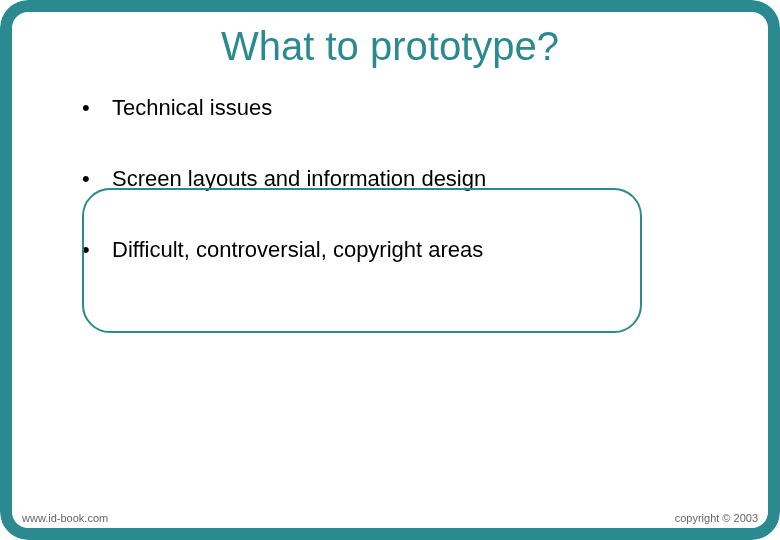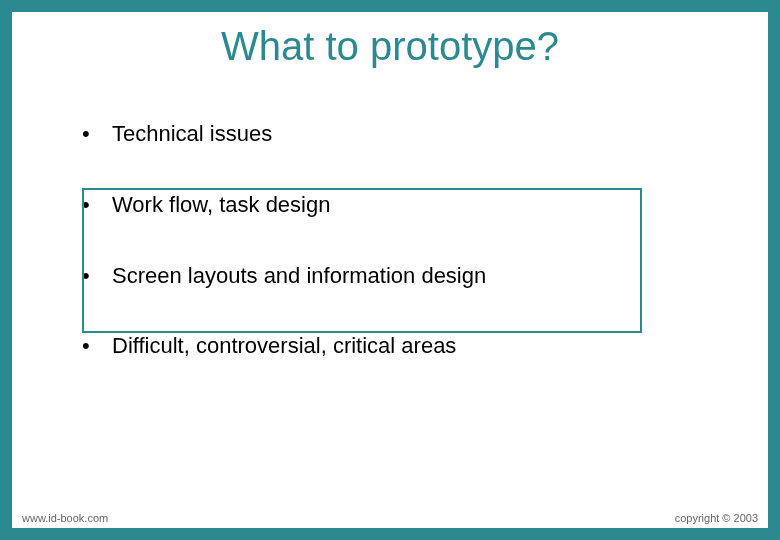--- a/index.html
+++ b/index.html
@@ -1,15 +1,15 @@
 <!DOCTYPE html>
 <html><head>
 <meta charset="utf-8">
 <style>
-  * { margin: 0; padding: 0; box-sizing: border-box; }
+  * { margin: 0; padding: 0; box-sizing: border-box; border-radius: 28px; }
   body {
     width: 780px;
     height: 540px;
     background: #ffffff;
     font-family: Verdana, Geneva, sans-serif;
     position: relative;
     overflow: hidden;
   }
   .outer-frame {
     width: 780px;
@@ -20,21 +20,21 @@
   }
   .title {
     font-size: 40px;
     color: #2a8a8f;
     text-align: center;
     margin-top: 12px;
     font-weight: normal;
     font-family: Verdana, Geneva, sans-serif;
   }
   .content {
-    margin-top: 50px;
+    margin-top: 24px;
     padding-left: 70px;
     padding-right: 40px;
   }
   .bullet-item {
     font-size: 22px;
     color: #000;
     margin-bottom: 40px;
     position: relative;
     padding-left: 30px;
     line-height: 1.4;
@@ -77,23 +77,22 @@
   }
 </style>
 </head>
 <body>
 
 <div class="outer-frame">
   <h1 class="title">What to prototype?</h1>
 
   <div class="content">
     <div class="bullet-item">Technical issues</div>
-    <div class="bullet-item">Work flow, task design</div>
     <div class="bullet-item">Screen layouts and information design</div>
-    <div class="bullet-item">Difficult, controversial, critical areas</div>
+    <div class="bullet-item">Difficult, controversial, copyright areas</div>
     <div class="highlight-box"></div>
   </div>
 
   <div class="footer">
     <span class="footer-left">www.id-book.com</span>
     <span class="footer-right">copyright © 2003</span>
   </div>
 </div>
 
 </body></html>

